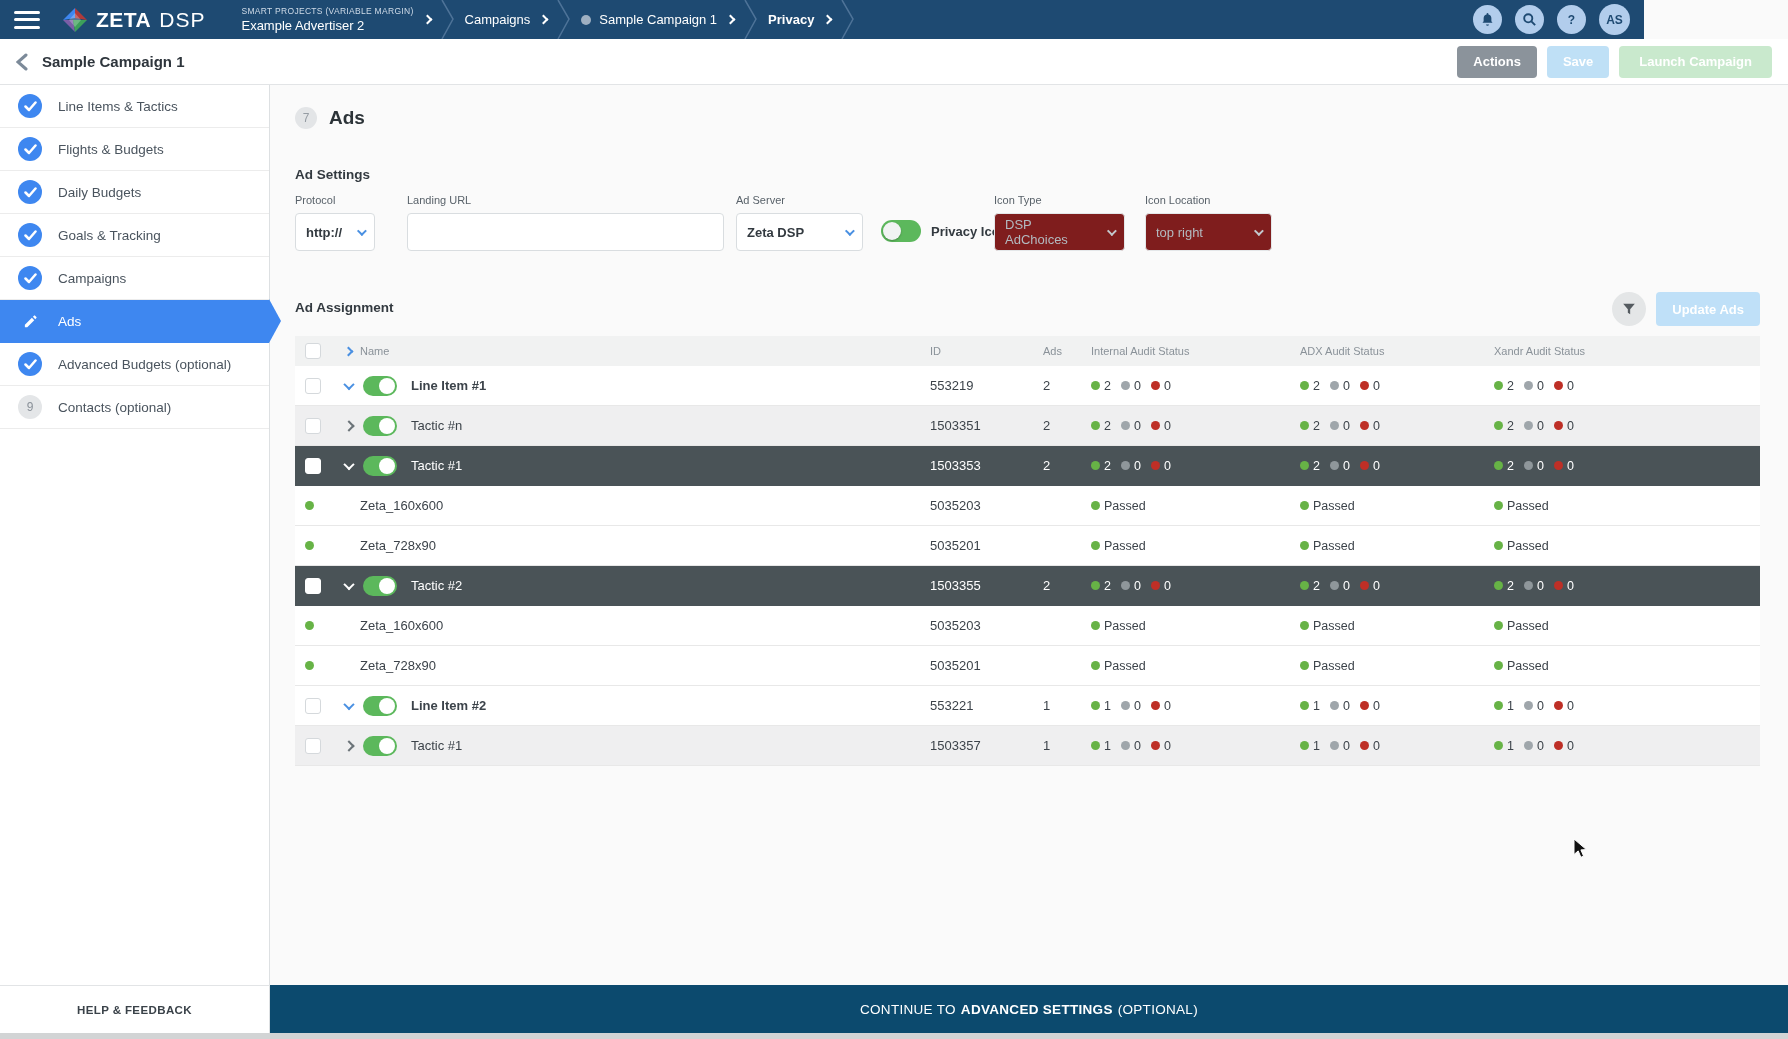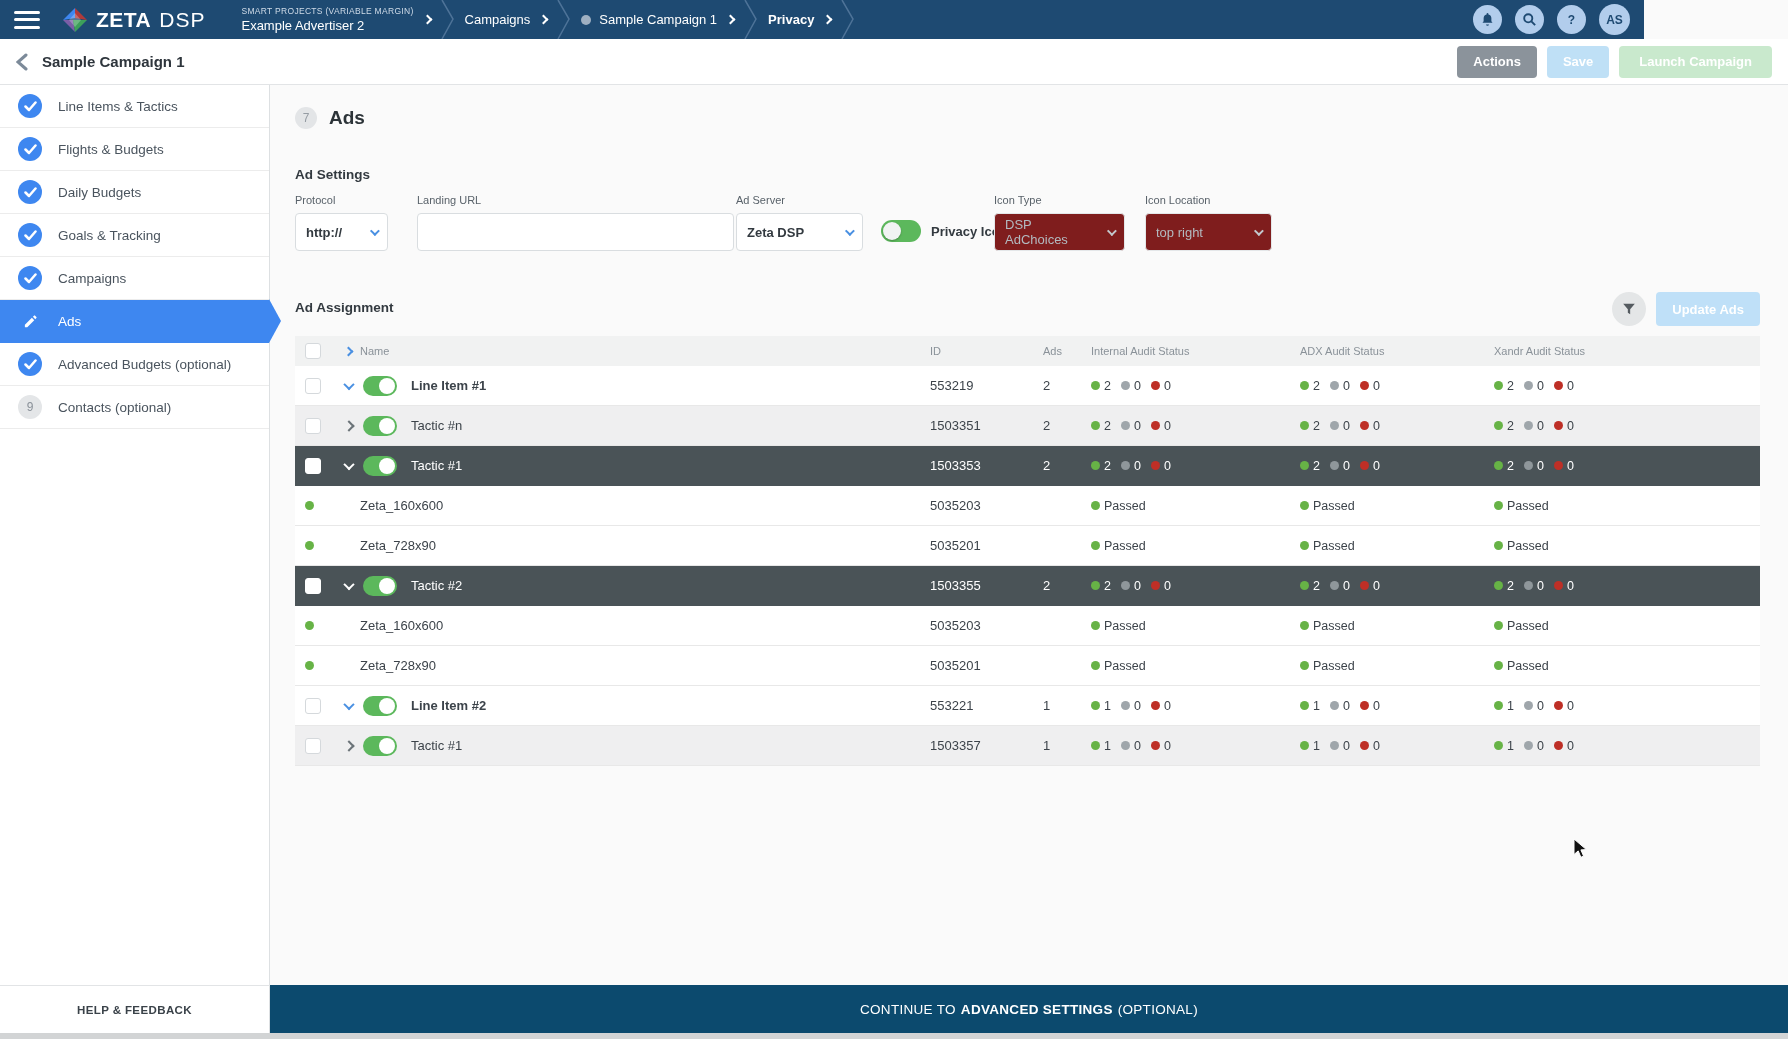--- a/index.html
+++ b/index.html
@@ -277,26 +277,26 @@
   <div class="section-title">
     <div class="step-circle">7</div>
     <h1>Ads</h1>
   </div>
 
   <div class="adsettings-h">Ad Settings</div>
 
   <div class="form-row">
     <div class="field" style="left:0;">
       <span class="flabel">Protocol</span>
-      <div class="control select" style="width:93px;">
+      <div class="control select" style="width:80px;">
         <span>http://</span>
         <span class="sel-chev"></span>
       </div>
     </div>
-    <div class="field" style="left:122px;">
+    <div class="field" style="left:112px;">
       <span class="flabel">Landing URL</span>
       <div class="control" style="width:317px;">
         <input class="landing-input" value="" style="">
       </div>
     </div>
     <div class="field" style="left:441px;">
       <span class="flabel">Ad Server</span>
       <div class="control select" style="width:127px;">
         <span>Zeta DSP</span>
         <span class="sel-chev"></span>

